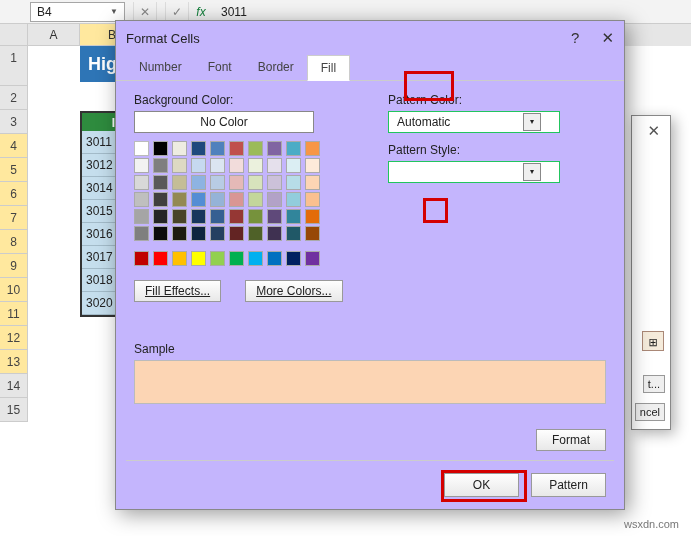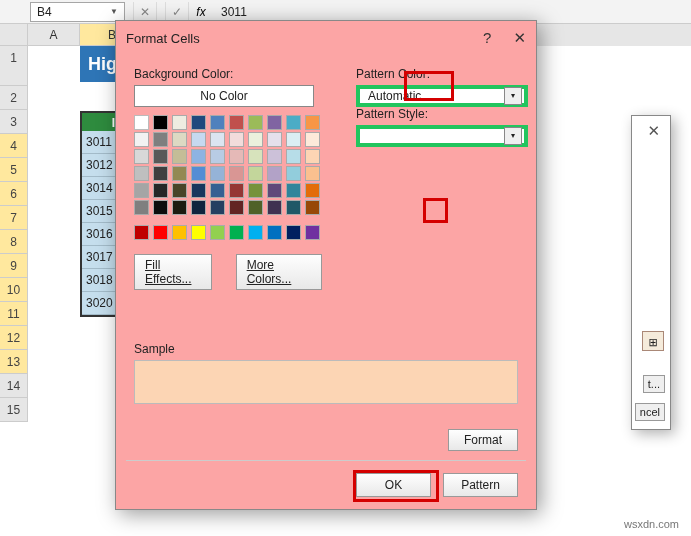--- a/index.html
+++ b/index.html
@@ -2,21 +2,21 @@
 <html><head>
   <meta charset="utf-8">
   <style>
     * { box-sizing: border-box; margin: 0; padding: 0; font-family: "Segoe UI", Arial, sans-serif; }
     body { background: #fff; width: 691px; height: 536px; overflow: hidden; position: relative; font-size: 12px; color: #222; }
     
     .formula-bar { height: 24px; display: flex; align-items: center; border-bottom: 1px solid #ccc; background: #f3f3f3; }
     .namebox { width: 95px; border: 1px solid #a6a6a6; background: #fff; padding: 1px 6px; margin-left: 30px; display: flex; align-items: center; justify-content: space-between; height: 20px; }
     .namebox .arrow { font-size: 8px; color: #555; }
     .fb-btn { width: 24px; text-align: center; color: #888; border-left: 1px solid #ddd; border-right: 1px solid #ddd; height: 20px; line-height: 20px; margin-left: 8px; }
-    .fx-btn { font-style: italic; width: 24px; text-align: center; color: #000000; height: 20px; line-height: 20px; }
+    .fx-btn { font-style: italic; width: 24px; text-align: center; color: #15803d; height: 20px; line-height: 20px; }
     .fval { padding-left: 8px; }
     
     .sheet { position: relative; }
     .colheaders { display: flex; height: 22px; background: #e6e6e6; }
     .colhead { border-right: 1px solid #ccc; border-bottom: 1px solid #ccc; text-align: center; line-height: 22px; font-size: 12px; color: #333; }
     .colhead.selall { width: 28px; background: #e6e6e6; }
     .colhead.a { width: 52px; }
     .colhead.b, .colhead.c, .colhead.d { width: 65px; }
     .colhead.b { background: #ffe89e; }
     
@@ -29,21 +29,21 @@
     .bluehdr { position: absolute; left: 52px; top: 0; height: 40px; width: 320px; background: #2e75b6; color: #fff; font-weight: bold; font-size: 18px; display: flex; align-items: center; padding-left: 8px; border-bottom: 4px solid #fff; }
     
     .dataarea { position: absolute; left: 52px; top: 65px; }
     .greenhdr { height: 20px; background: #2e8b3e; display: flex; border-left: 2px solid #333; border-top: 2px solid #333; border-right: 2px solid #333; }
     .greencell { width: 64px; color: #fff; font-weight: bold; text-align: center; border-right: 1px solid #8ec99c; line-height: 20px; }
     .datarow { display: flex; background: #c5deed; border-left: 2px solid #333; border-right: 2px solid #333; }
     .datarow:last-child { border-bottom: 2px solid #333; }
     .datacell { width: 64px; height: 23px; border-right: 1px solid #a3bbc9; border-bottom: 1px solid #a3bbc9; padding-left: 4px; line-height: 23px; }
     
     
-    .dialog { position: absolute; left: 115px; top: 20px; width: 422px; height: 490px; background: #fca5a5; border: 1px solid #888; box-shadow: 4px 4px 20px rgba(0,0,0,0.4); z-index: 10; }
+    .dialog { position: absolute; left: 115px; top: 20px; width: 510px; height: 490px; background: #c4b5fd; border: 1px solid #888; box-shadow: 4px 4px 20px rgba(0,0,0,0.4); z-index: 10; }
     .dlg-title { height: 34px; display: flex; align-items: center; justify-content: space-between; padding: 0 10px; font-size: 13px; }
     .dlg-title .right { display: flex; gap: 22px; }
     .dlg-title .right span { cursor: pointer; font-size: 15px; color: #333; }
     
     .tabs { display: flex; padding-left: 10px; border-bottom: 1px solid #ccc; }
     .tab { padding: 5px 13px; color: #444; cursor: pointer; }
     .tab.active { border: 1px solid #ccc; border-bottom: 1px solid #fff; margin-bottom: -1px; background: #fff; }
     .redbox-tab { position: absolute; border: 3px solid #d40000; pointer-events: none; left: 288px; top: 50px; width: 50px; height: 30px; }
     
     .dlg-body { padding: 12px 18px; display: flex; gap: 34px; }
@@ -53,21 +53,21 @@
     .nocolor-btn { width: 180px; height: 22px; border: 1px solid #888; background: #fff; text-align: center; line-height: 20px; margin-bottom: 8px; cursor: pointer; }
     
     .color-grid { display: grid; grid-template-columns: repeat(10, 17px); gap: 2px; margin-bottom: 10px; }
     .swatch { width: 15px; height: 15px; border: 1px solid #aaa; cursor: pointer; }
     .swatch.nofill { background: #fff; border: 1px solid #bbb; }
     .redbox-swatch { position: absolute; border: 3px solid #d40000; pointer-events: none; left: 307px; top: 177px; width: 25px; height: 25px; }
     
     .fe-btns { display: flex; gap: 24px; text-decoration: underline; }
     .btn-std { background: linear-gradient(#fefefe, #e8e8e8); border: 1px solid #999; padding: 3px 10px; cursor: pointer; font-size: 12px; }
     
-    .pat-select { width: 172px; height: 22px; border: 4px solid #22c55e; display: flex; align-items: center; justify-content: space-between; padding: 0 2px 0 8px; background: #fff; }
+    .pat-select { width: 172px; height: 22px; border: 1px solid #22c55e; display: flex; align-items: center; justify-content: space-between; padding: 0 18px 0 8px; background: #fff; margin-bottom: 10px; }
     .pat-select .dd { width: 18px; height: 18px; border: 1px solid #888; background: #efefef; text-align: center; font-size: 8px; line-height: 16px; }
     
     .sample-area { position: absolute; bottom: 105px; left: 18px; right: 18px; }
     .sample-label { margin-bottom: 4px; }
     .sample-box { height: 44px; border: 1px solid #bbb; background: #fcd5b4; }
     
     .clear-row { position: absolute; bottom: 58px; right: 18px; }
     .okcancel { position: absolute; bottom: 12px; right: 18px; display: flex; gap: 12px; }
     .okcancel .btn-std { width: 75px; text-align: center; padding: 4px 0; }
     .redbox-ok { position: absolute; border: 3px solid #d40000; pointer-events: none; bottom: 7px; right: 97px; width: 86px; height: 32px; }
@@ -163,20 +163,26 @@
   <div class="btn-peek" style="bottom:8px">ncel</div>
 </div>
 
 <div class="dialog">
   <div class="dlg-title">
     <span>Format Cells</span>
     <div class="right">
       <span>?</span>
       <span>✕</span>
     </div>
+  </div>
+  <div class="tabs">
+    <div class="tab">Number</div>
+    <div class="tab">Font</div>
+    <div class="tab">Border</div>
+    <div class="tab active">Fill</div>
   </div>
   <div class="redbox-tab"></div>
 
   <div class="dlg-body">
     <div class="left-side">
       <div class="label">Background Color:</div>
       <div class="nocolor-btn">No Color</div>
       <div class="color-grid" id="grid1">
           <div class="swatch nofill" style="background: rgb(255, 255, 255);"></div>
           <div class="swatch" style="background: rgb(0, 0, 0);"></div>

